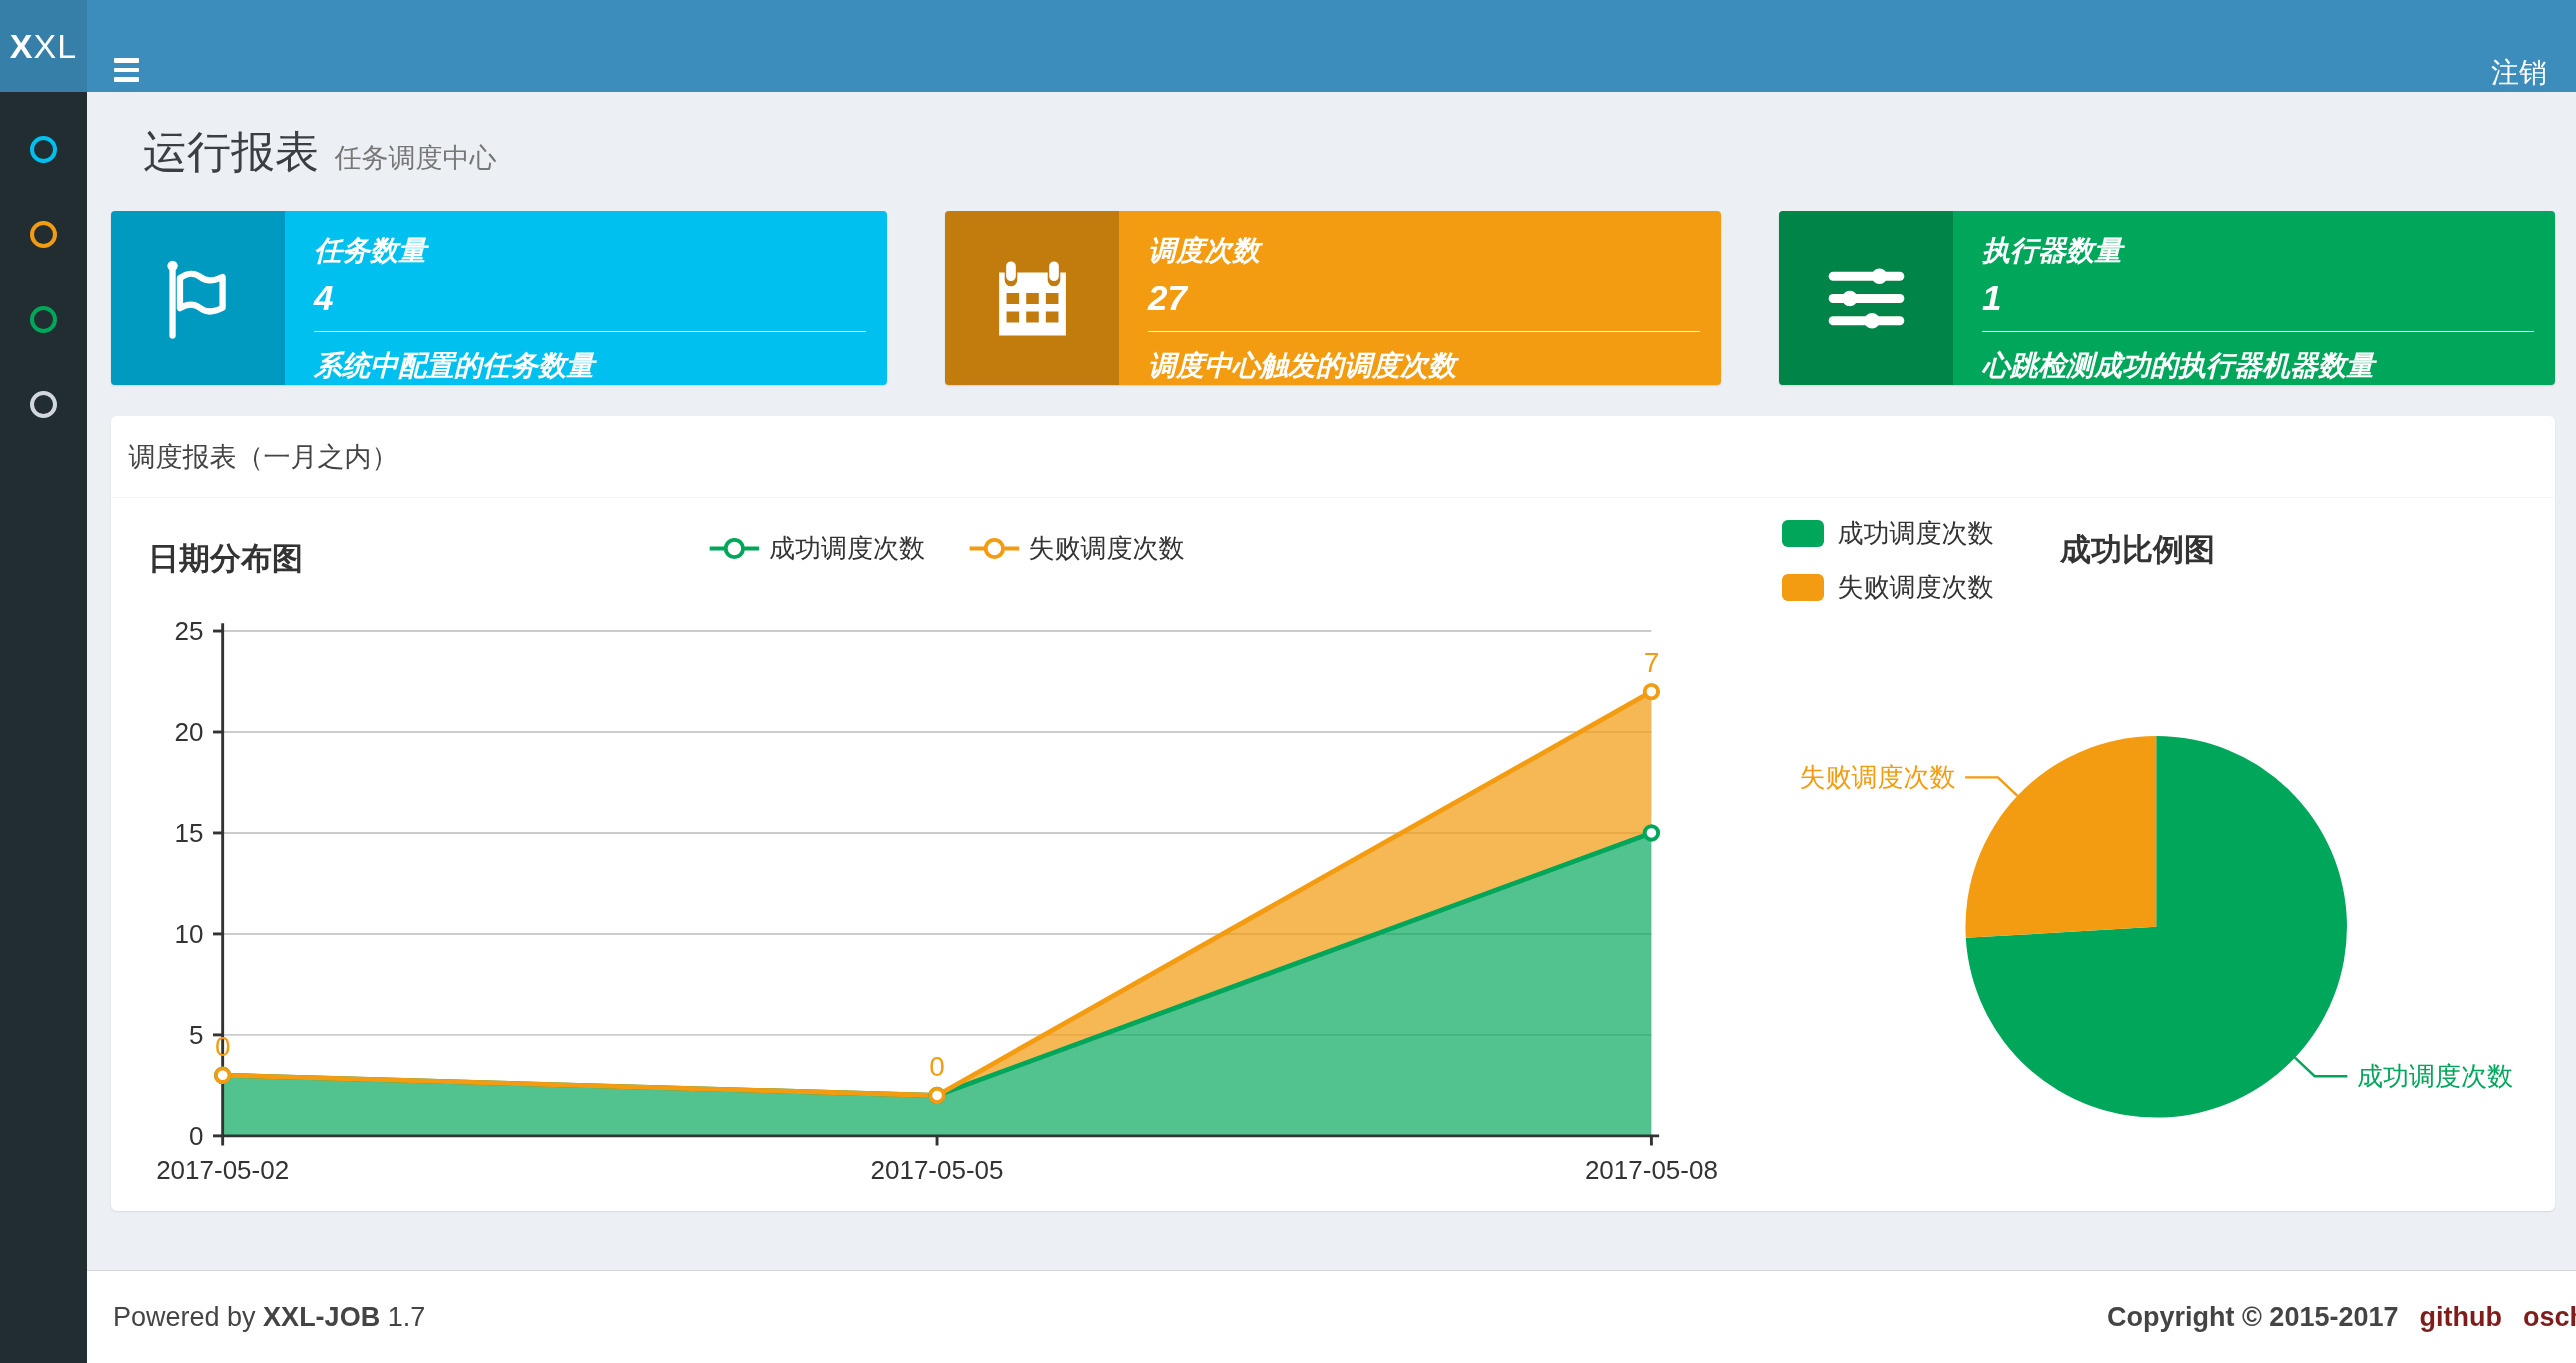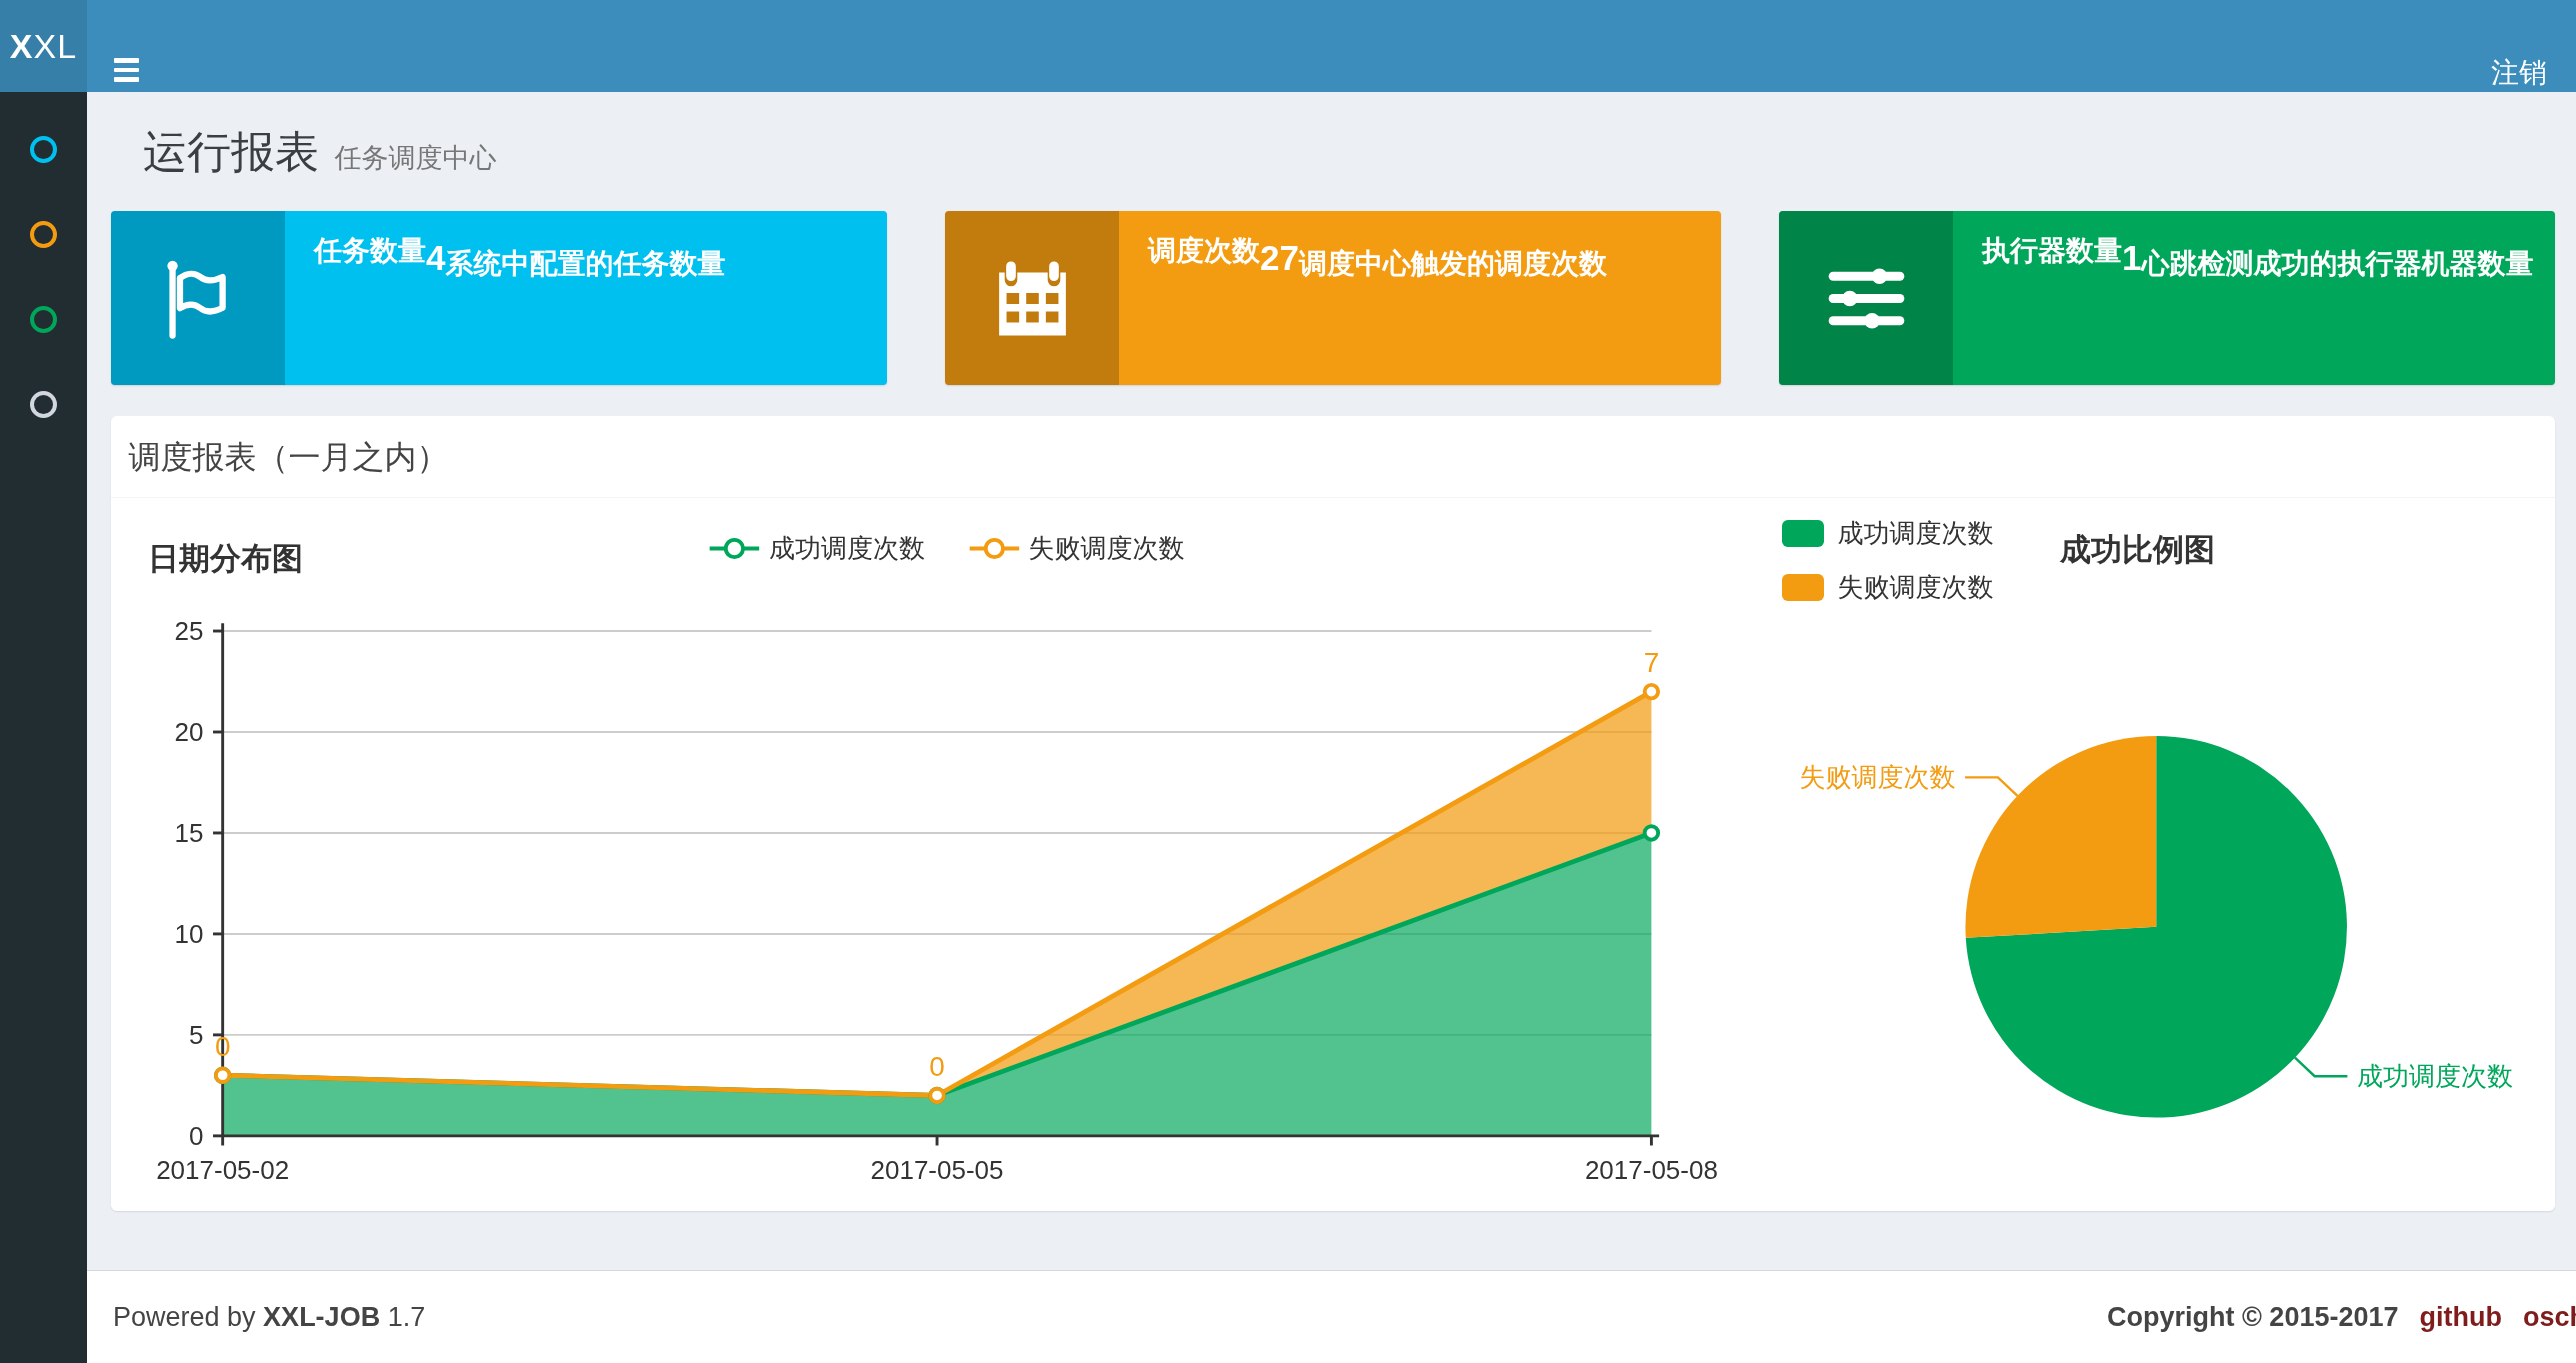--- a/index.html
+++ b/index.html
@@ -26,29 +26,29 @@
   
   .main { position:absolute; left:87px; top:92px; width:2489px; height:1179px; }
   .content-header { padding:31px 0 0 56px; display:flex; align-items:baseline; }
   .content-header h1 { font-size:44px; font-weight:500; color:#3b3f44; }
   .content-header .sub { font-size:27px; color:#777; margin-left:15.4px; }
 
   
   .boxes-row { display:flex; gap:58px; margin:29px 21px 0 24px; }
   .info-box { flex:1; height:174px; border-radius:3.9px; box-shadow:0 1px 1.9px rgba(0,0,0,.12); display:flex; color:#fff; overflow:hidden; }
   .ib-icon { width:174px; background:rgba(0,0,0,.2); display:flex; align-items:center; justify-content:center; }
-  .ib-content { flex:1; padding:19px 21px 0 29px; display:flex; flex-direction:row; }
+  .ib-content { flex:1; padding:19px 21px 0 29px; display:flex; flex-direction:column;font-style:italic; }
   .ib-label { font-size:28px; font-weight:700; margin-top:1.9px; }
   .ib-value { font-size:35px; font-weight:700; margin-top:7.7px; }
   .ib-divider { height:1.9px; background:#fff; margin-top:13.5px; }
   .ib-desc { font-size:28px; font-weight:700; margin-top:15.4px; }
 
   
   .panel { position:relative; margin:31px 21px 0 24px; height:795px; background:#fff; border-radius:5.8px; box-shadow:0 1px 1.9px rgba(0,0,0,.1); }
-  .panel-header { height:82px; line-height:82px; padding-left:17.4px; font-size:32px; font-weight:500; color:#444; border-bottom:1.9px solid #f4f4f4; }
+  .panel-header { height:82px; line-height:82px; padding-left:17.4px; font-size:27px; font-weight:500; color:#444; border-bottom:1.9px solid #f4f4f4; }
   .panel-body { position:absolute; left:0; top:84px; right:0; bottom:0; }
   .chart-title { position:absolute; font-size:31px; font-weight:700; color:#333; }
   .lc-title { left:37px; top:38px; }
   .pie-title { left:1949px; top:29px; }
   .lc-legend { position:absolute; left:836px; top:31px; transform:translateX(-50%); display:flex; gap:44px; }
   .lc-legend .item { display:flex; align-items:center; gap:9.6px; cursor:pointer; }
   .lc-legend .txt, .pie-legend .txt { font-size:26px; color:#333; }
   .pie-legend { position:absolute; left:1671px; top:16.4px; }
   .pie-legend .item { display:flex; align-items:center; gap:13.5px; margin-bottom:19px; cursor:pointer; }
   .swatch { width:42px; height:27px; border-radius:5.8px; }

